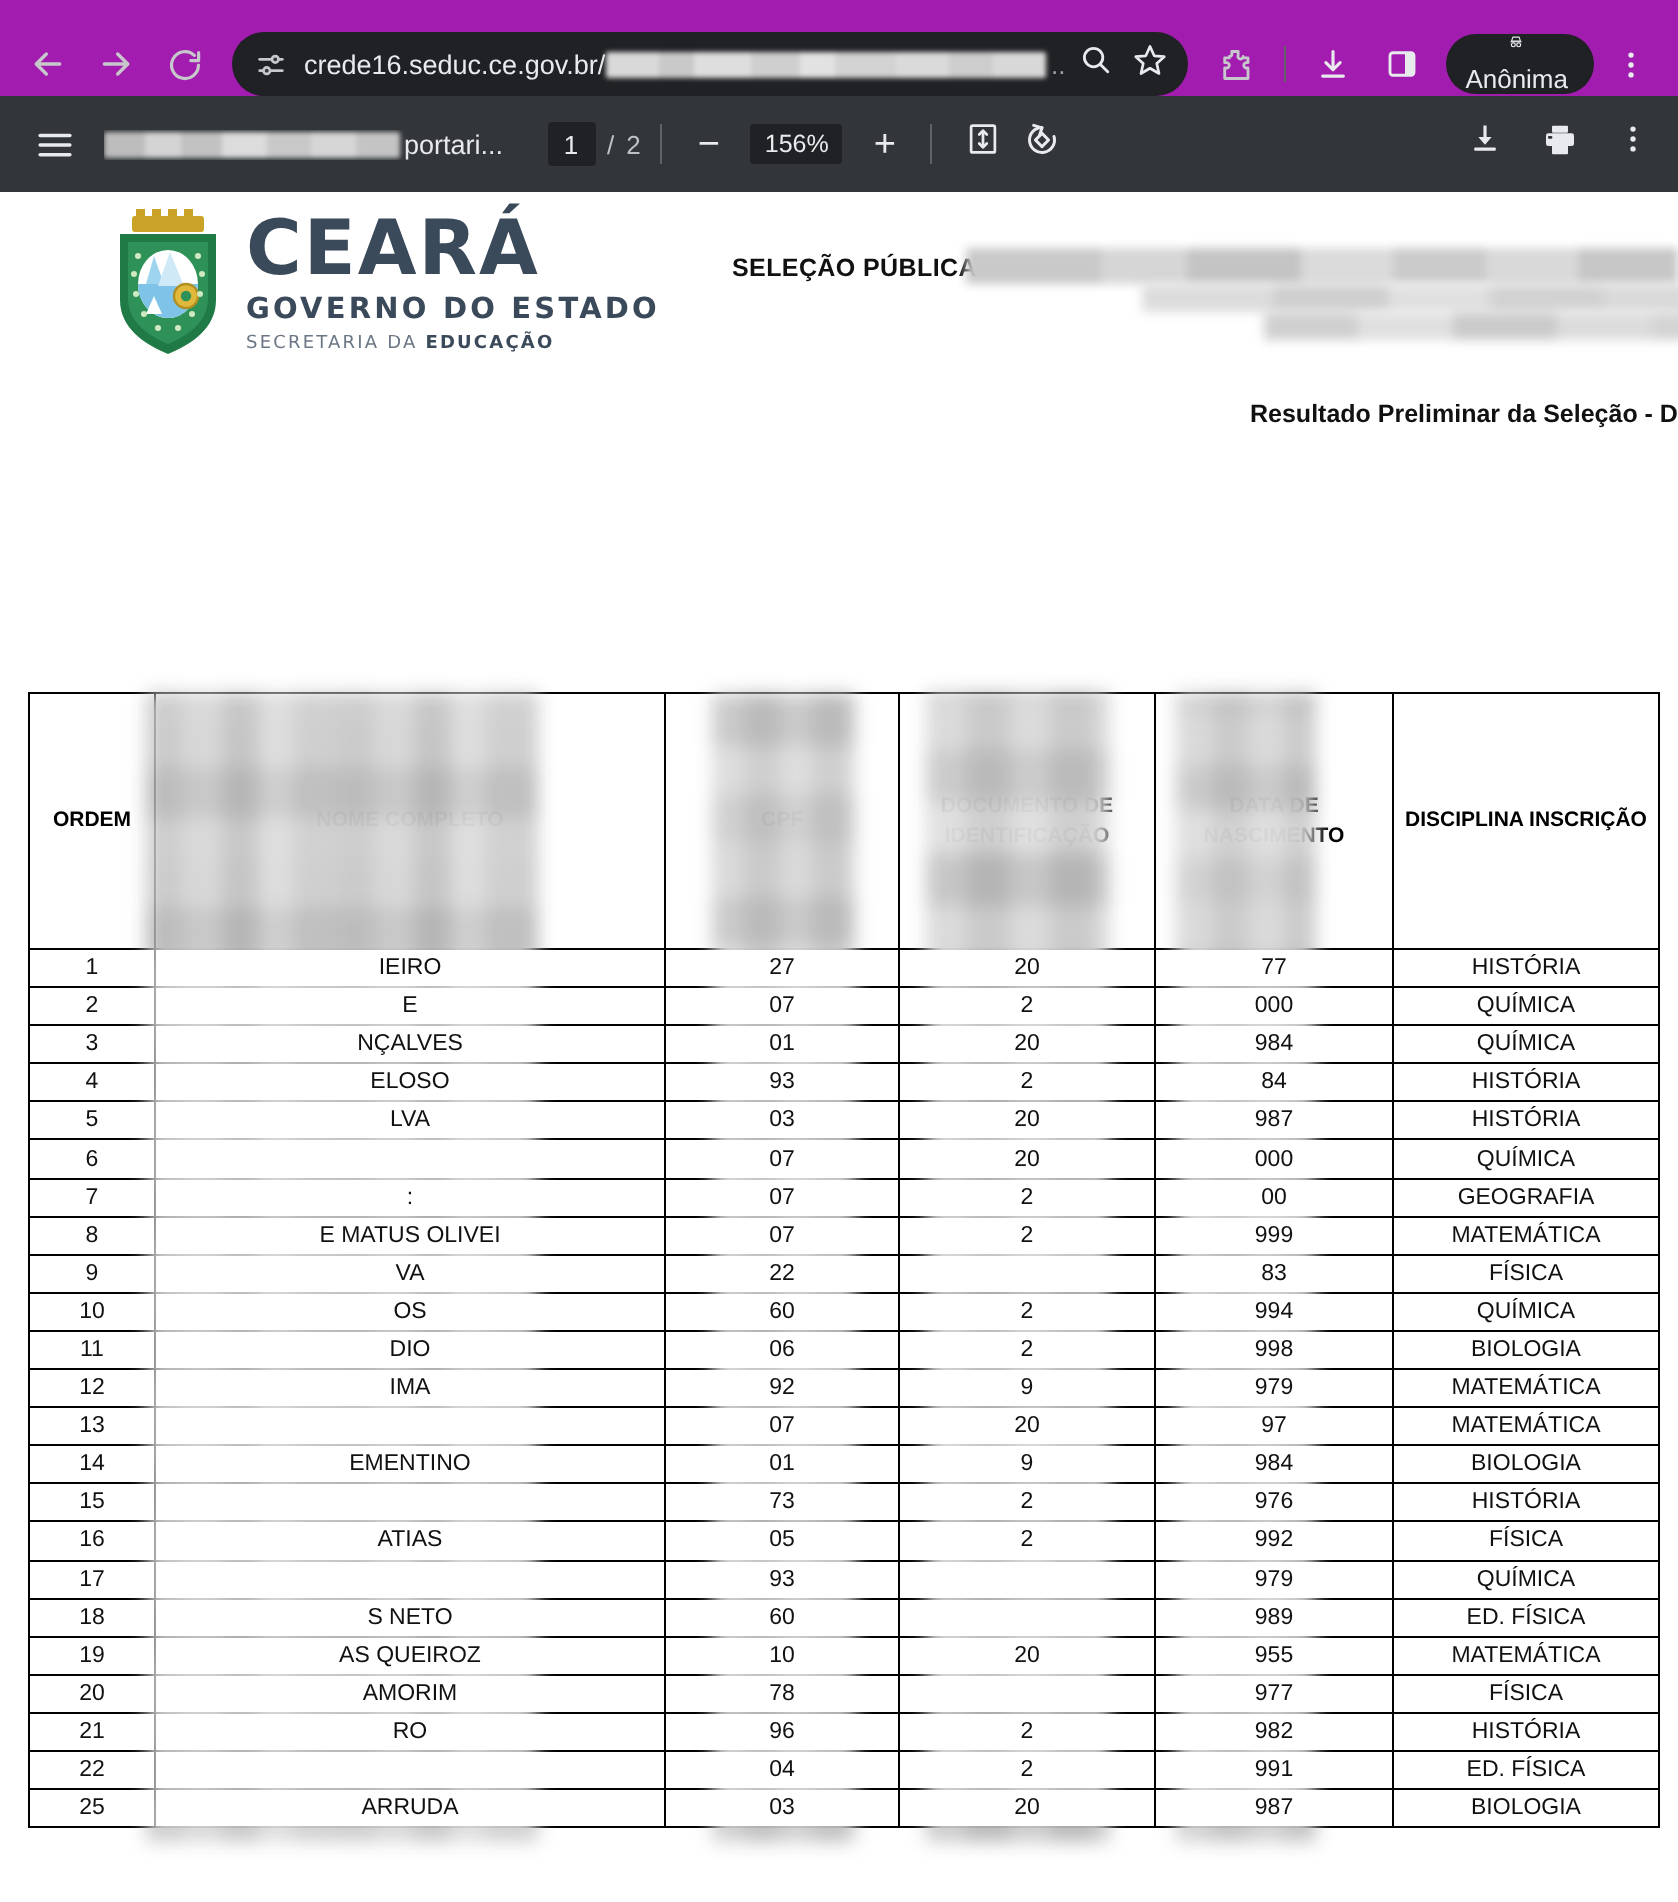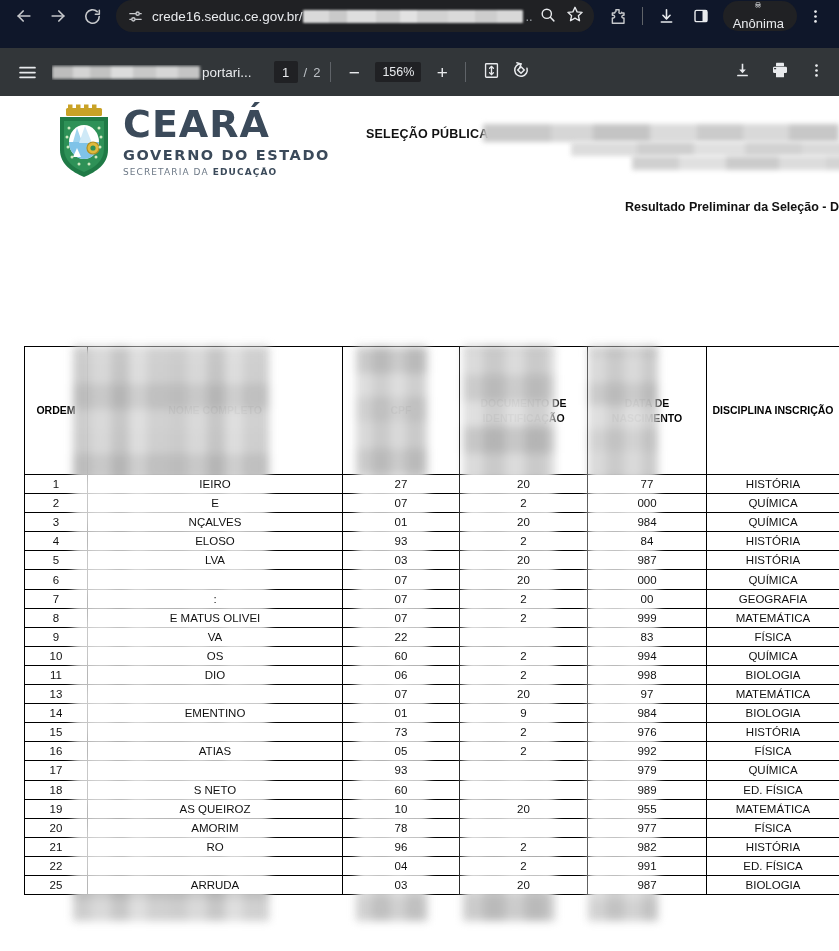--- a/index.html
+++ b/index.html
@@ -6,23 +6,23 @@
   html, body {
     width: 839px; height: 951px;
     background: #fff;
     font-family: "Liberation Sans", sans-serif;
     overflow: hidden;
   }
 
   
   .browser-bar {
     height: 48px;
-    background: #0f172a;
+    background: #a21caf;
     display: flex;
-    align-items: flex-start;
+    align-items: flex-end;
     padding: 0 8px;
     gap: 2px;
   }
   .nav-btn {
     width: 32px; height: 32px;
     display: flex; align-items: center; justify-content: center;
     border-radius: 50%;
     flex: 0 0 auto;
   }
   .nav-btn svg { display:block; }
@@ -221,21 +221,21 @@
     font-size: 12.5px; font-weight:bold; color:#111;
     white-space: nowrap;
   }
 
   
   .tbl-wrap { position:absolute; left:0; top: 250px; right:0; bottom:0; }
   table.grid {
     border-collapse: collapse;
     table-layout: fixed;
     width: 755px;
-    margin-left: 24px;
+    margin-left: 14px;
   }
   table.grid th, table.grid td {
     border: 1.6px solid #000;
     padding: 0;
     font-family: "Liberation Sans", sans-serif;
   }
   table.grid th {
     height: 128px;
     font-size: 10.5px;
     font-weight: bold;
@@ -645,20 +645,28 @@
           </tr>
           <tr>
             <td>11</td>
             <td class="nome">DIO</td>
             <td class="left">06</td>
             <td class="left">2</td>
             <td class="right">998</td>
             <td>BIOLOGIA</td>
           </tr>
           <tr>
+            <td>12</td>
+            <td class="nome">IMA</td>
+            <td class="left">92</td>
+            <td class="left">9</td>
+            <td class="right">979</td>
+            <td>MATEMÁTICA</td>
+          </tr>
+          <tr>
             <td>13</td>
             <td class="nome"></td>
             <td class="left">07</td>
             <td class="left">20</td>
             <td class="right">97</td>
             <td>MATEMÁTICA</td>
           </tr>
           <tr>
             <td>14</td>
             <td class="nome">EMENTINO</td>

